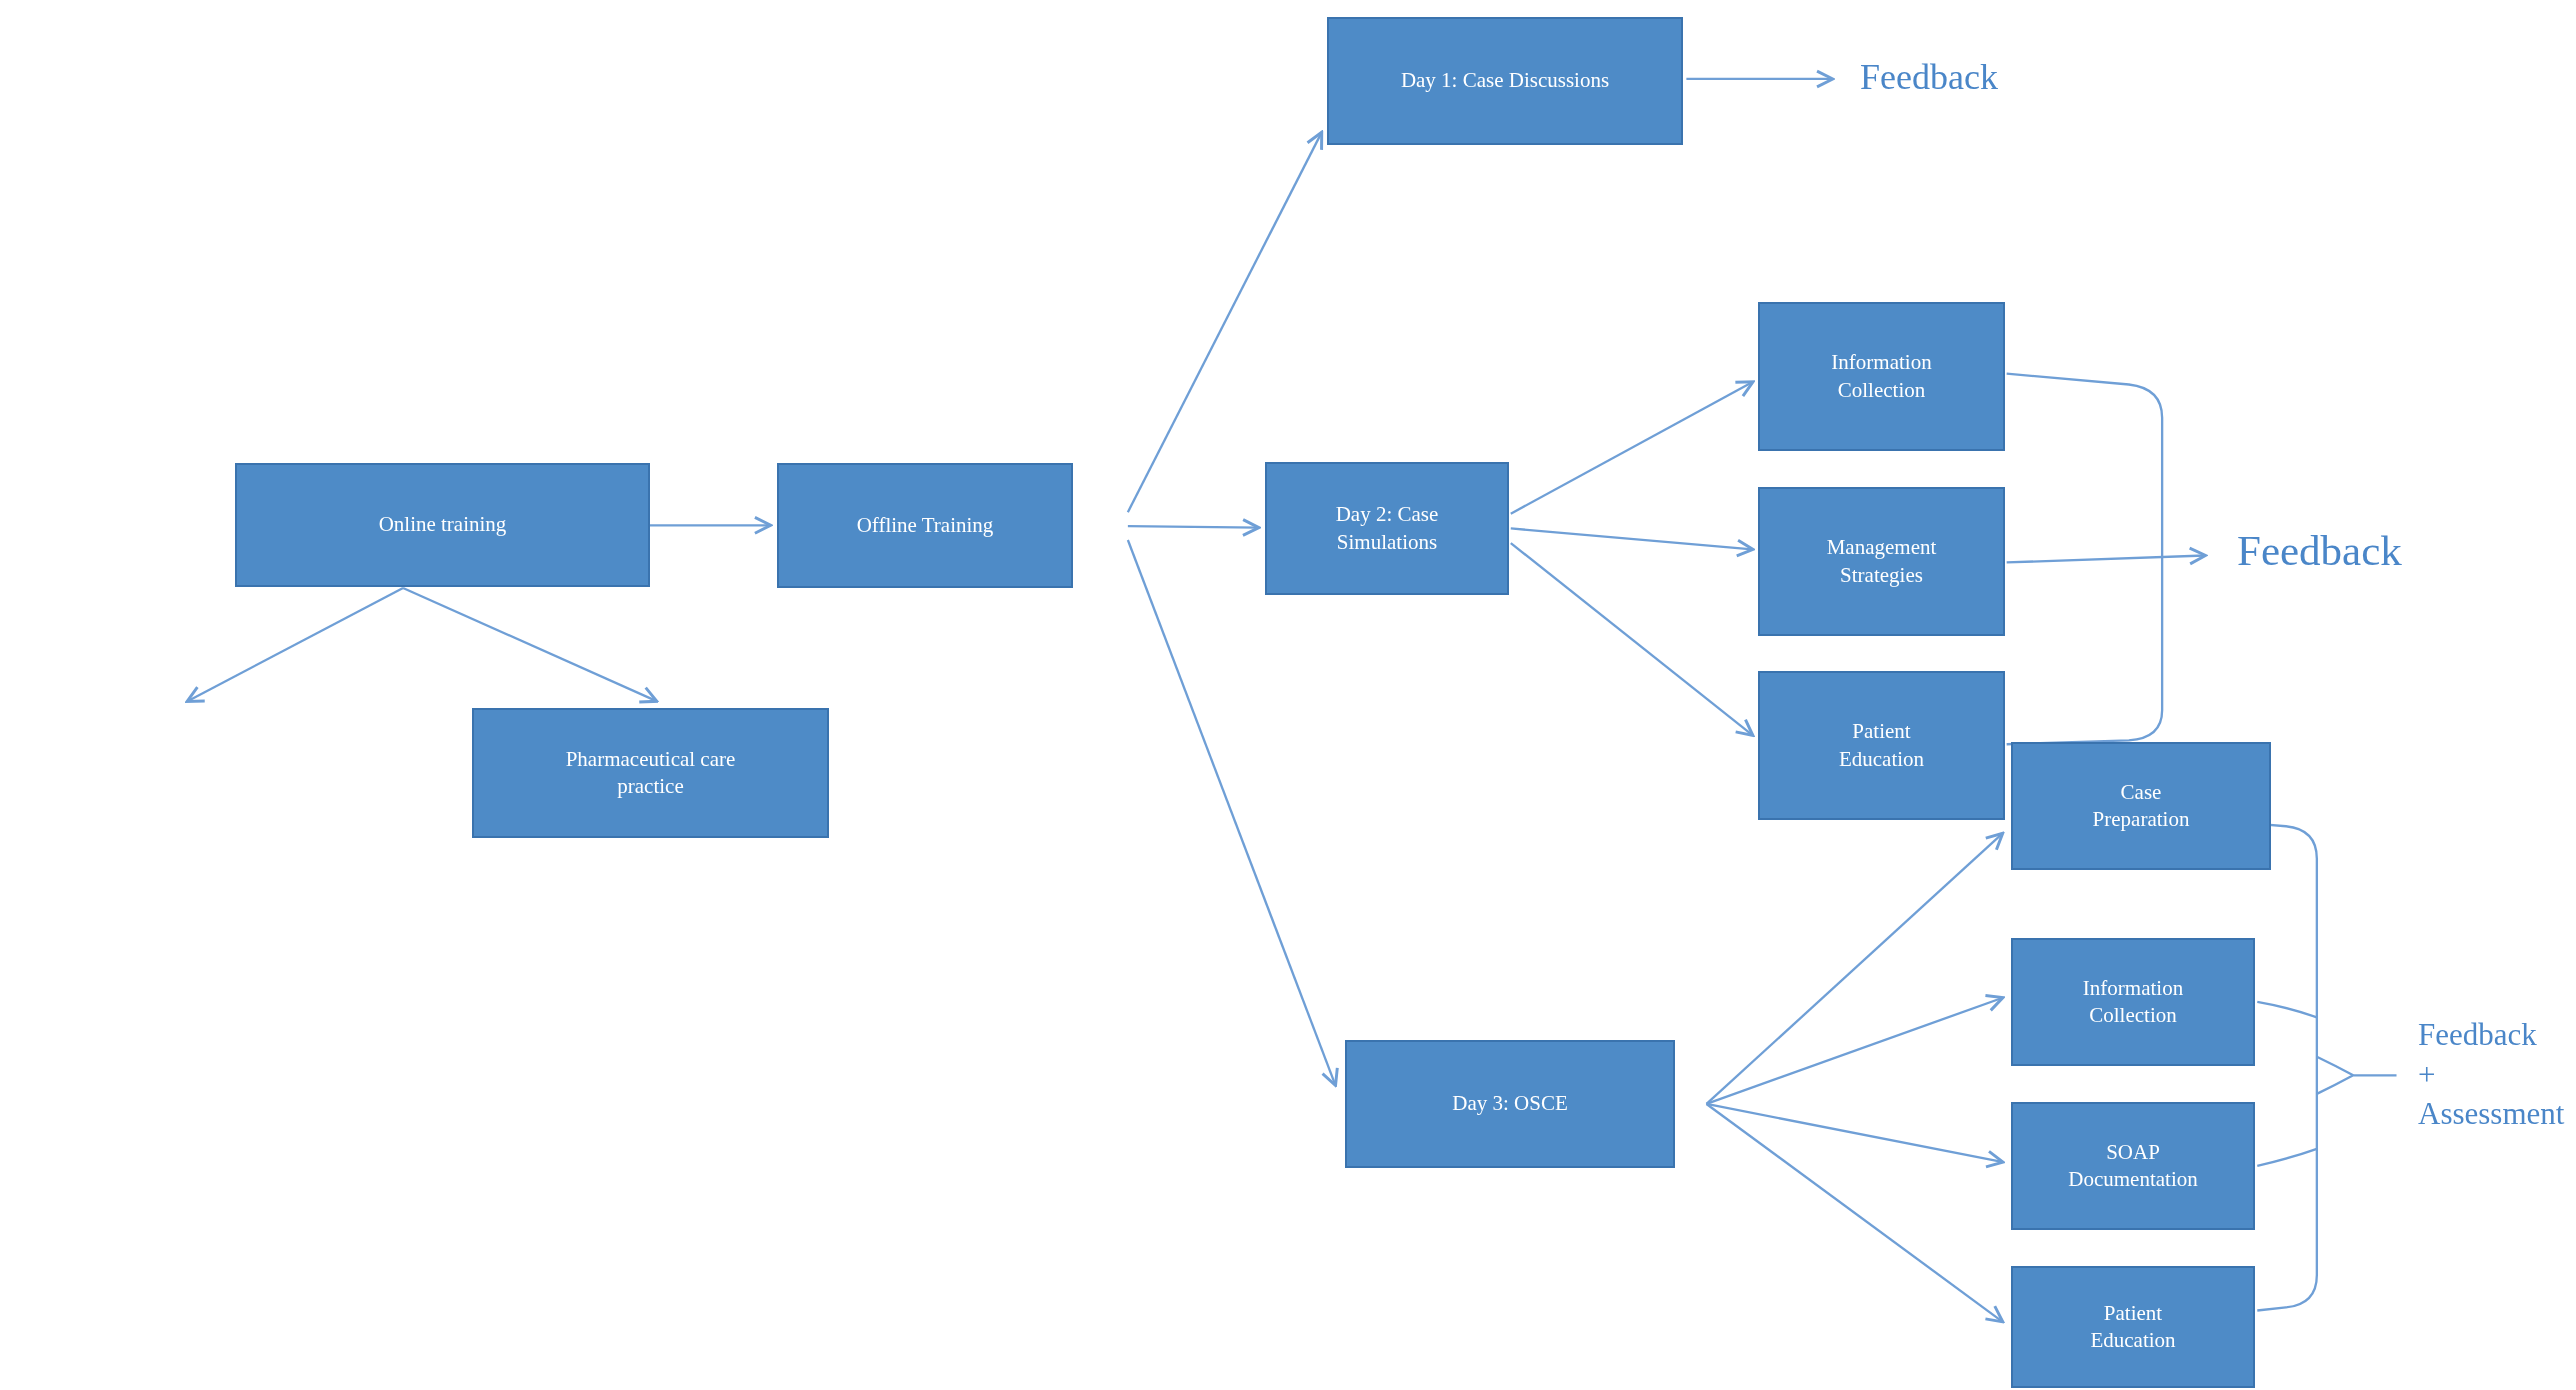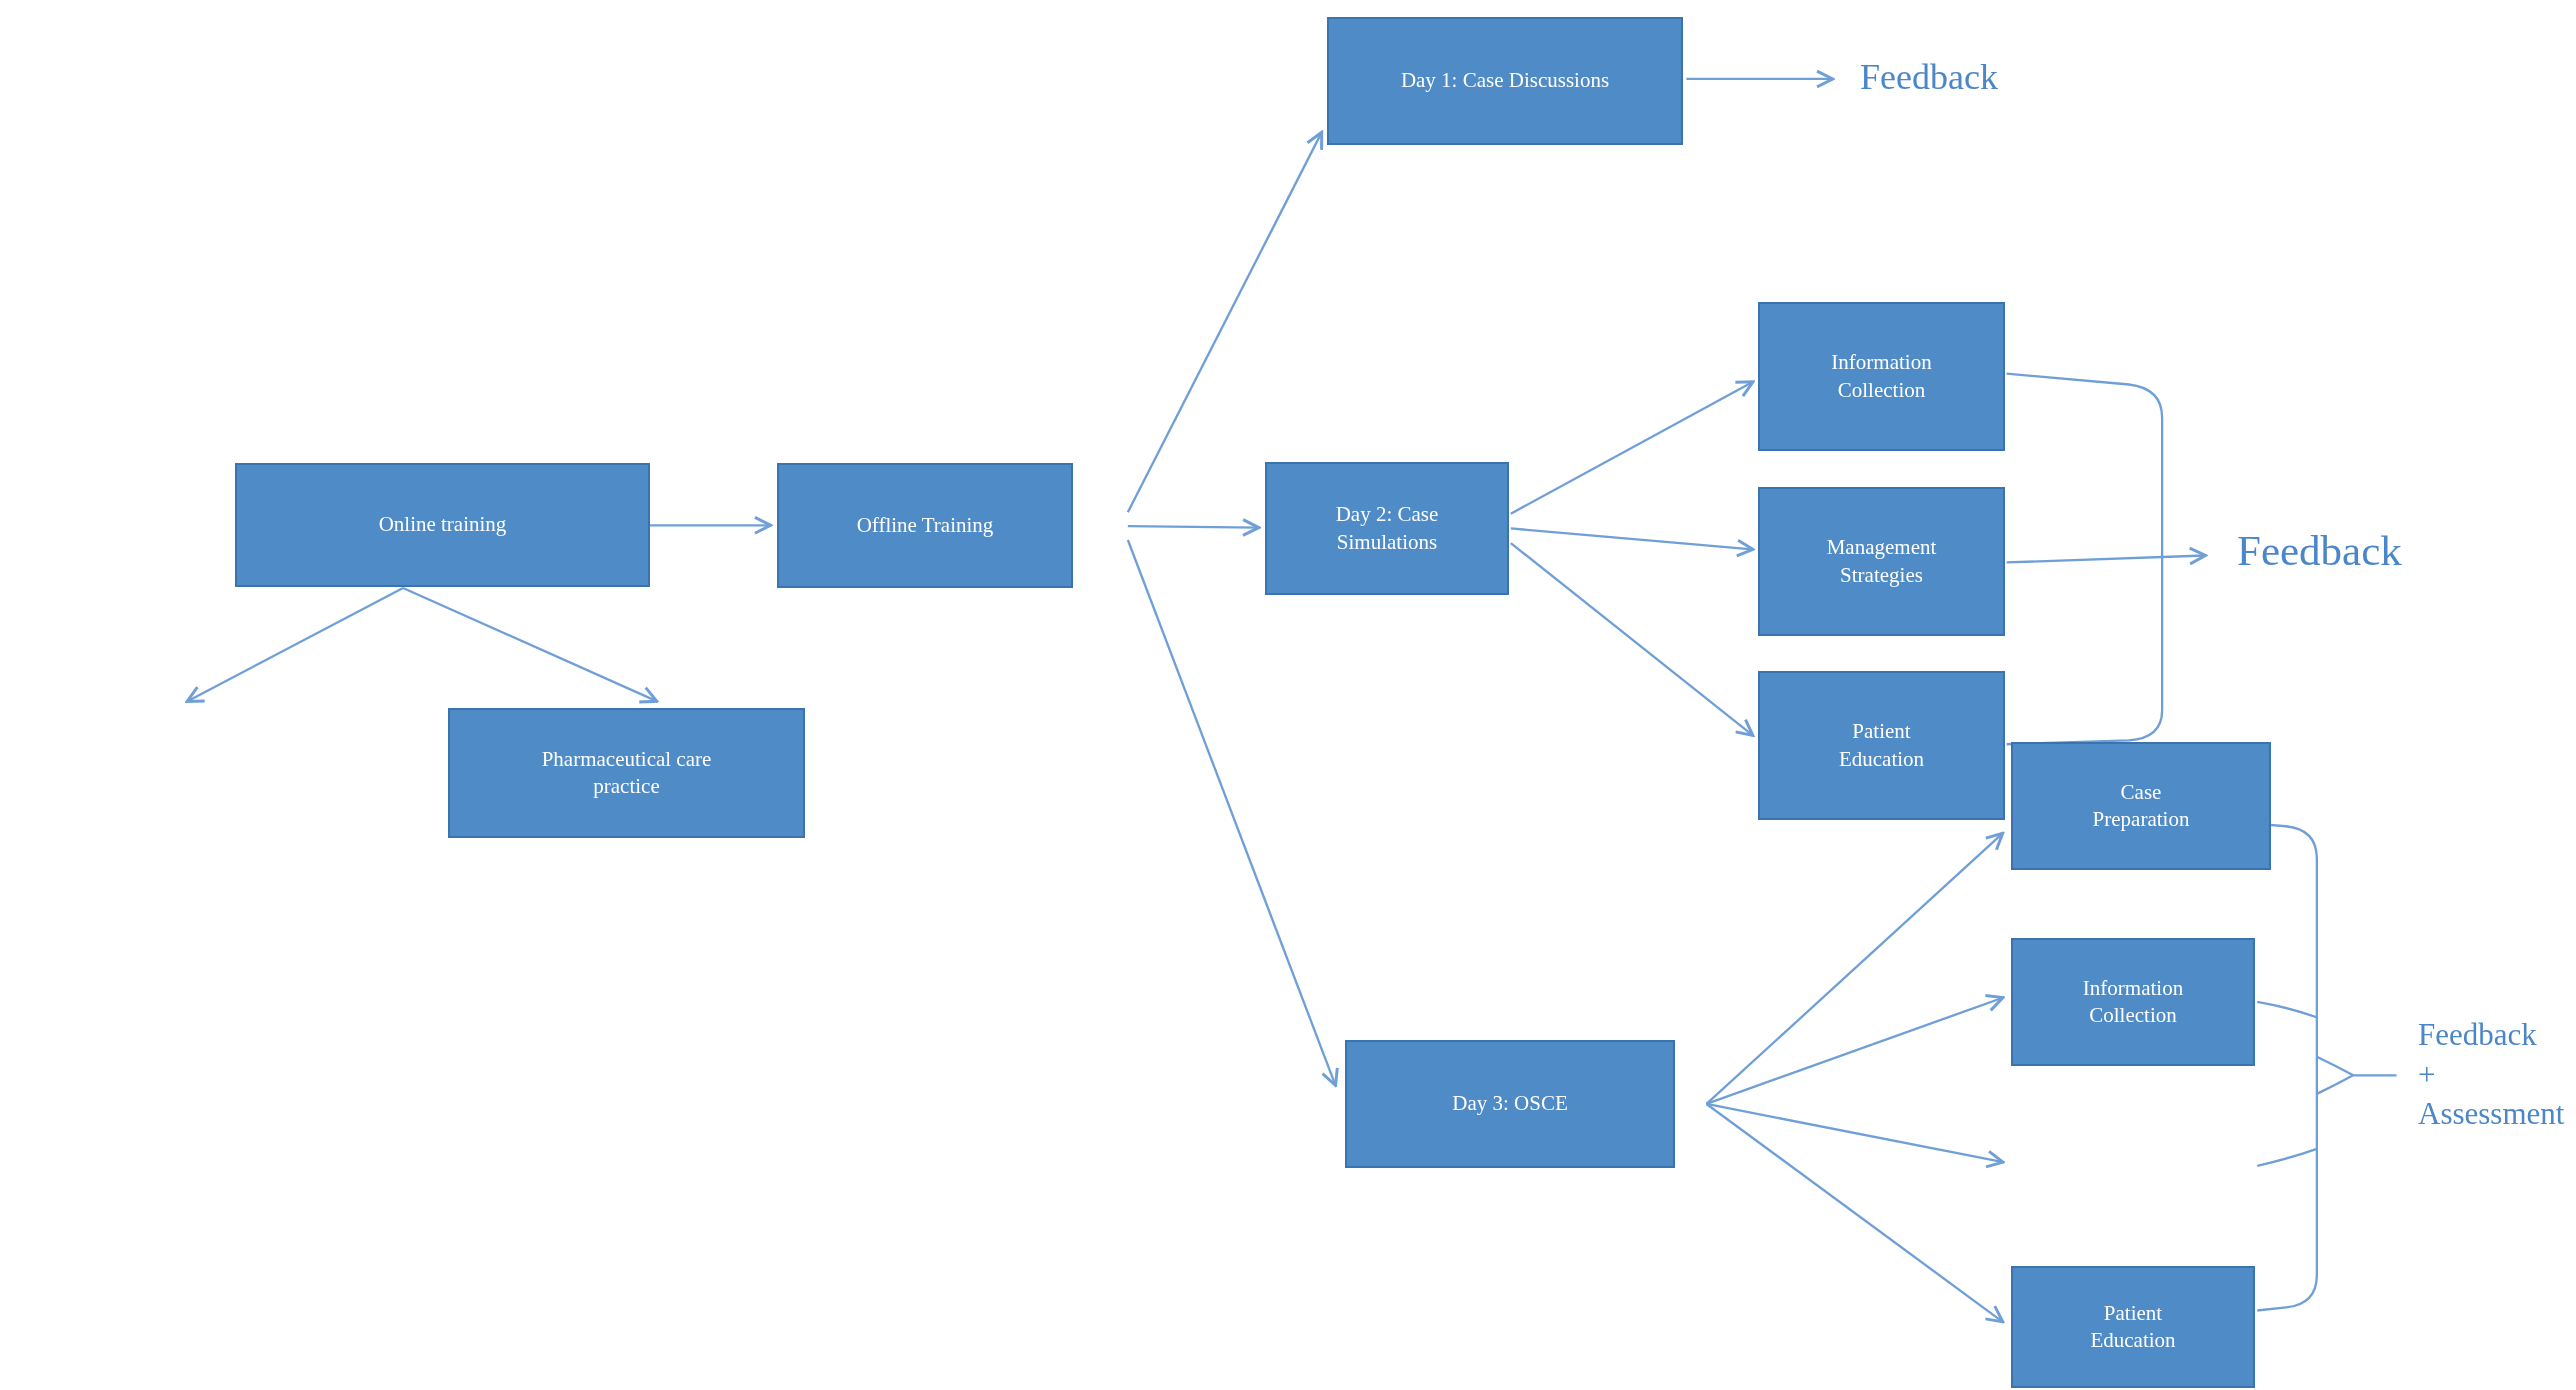--- a/index.html
+++ b/index.html
@@ -38,21 +38,21 @@
     color:var(--label-text);
     white-space:pre-line;
   }
   .flabel.day1{left:1860px;top:56px;font-size:36px;}
   .flabel.day2{left:2237px;top:526px;font-size:43px;}
   .flabel.day3{left:2418px;top:1015px;font-size:31px;line-height:1.28;}
 
   
   .n-online{left:220px;top:463px;width:415px;height:124px;margin-left:15px;}
   .n-cancer{left:11.6px;top:708px;width:357px;height:130px;}
-  .n-pharm{left:448px;top:708px;width:357px;height:130px;}
+  .n-pharm{left:472px;top:708px;width:357px;height:130px;}
   .n-offline{left:777px;top:463px;width:296px;height:125px;}
   .n-day1{left:1327px;top:17px;width:356px;height:128px;}
   .n-day2{left:1265px;top:462px;width:244px;height:133px;}
   .n-ic2{left:1758px;top:302px;width:247px;height:149px;}
   .n-ms{left:1758px;top:487px;width:247px;height:149px;}
   .n-pe2{left:1758px;top:671px;width:247px;height:149px;}
   .n-day3{left:1345px;top:1040px;width:330px;height:128px;}
   .n-cp{left:2011px;top:742px;width:260px;height:128px;}
   .n-ic3{left:2011px;top:938px;width:244px;height:128px;}
   .n-soap{left:2011px;top:1102px;width:244px;height:128px;}
@@ -110,20 +110,22 @@
 Collection</div>
   <div class="node n-ms">Management
 Strategies</div>
   <div class="node n-pe2">Patient
 Education</div>
   <div class="node n-day3">Day 3: OSCE</div>
   <div class="node n-cp">Case
 Preparation</div>
   <div class="node n-ic3">Information
 Collection</div>
+  <div class="node n-soap">SOAP
+Documentation</div>
   <div class="node n-pe3">Patient
 Education</div>
 
   <div class="flabel day1">Feedback</div>
   <div class="flabel day2">Feedback</div>
   <div class="flabel day3">Feedback
 +
 Assessment</div>
 
 </div>

